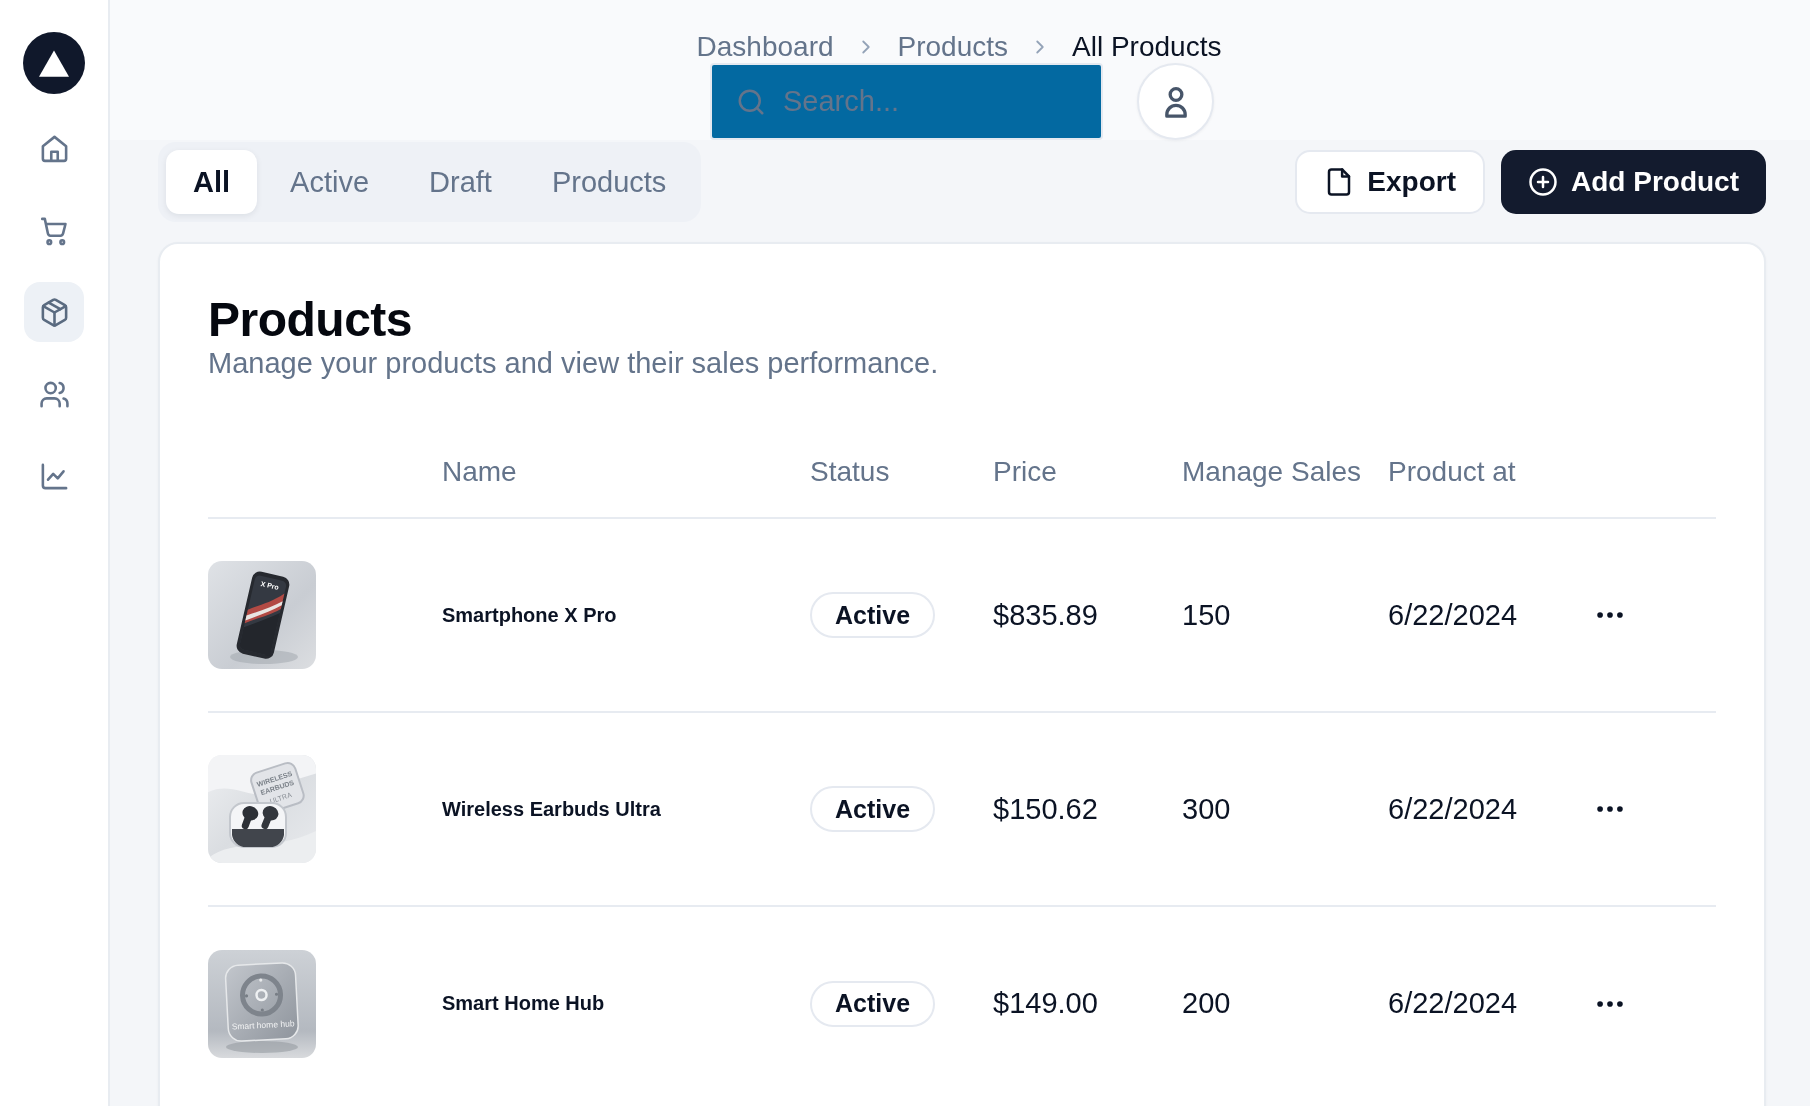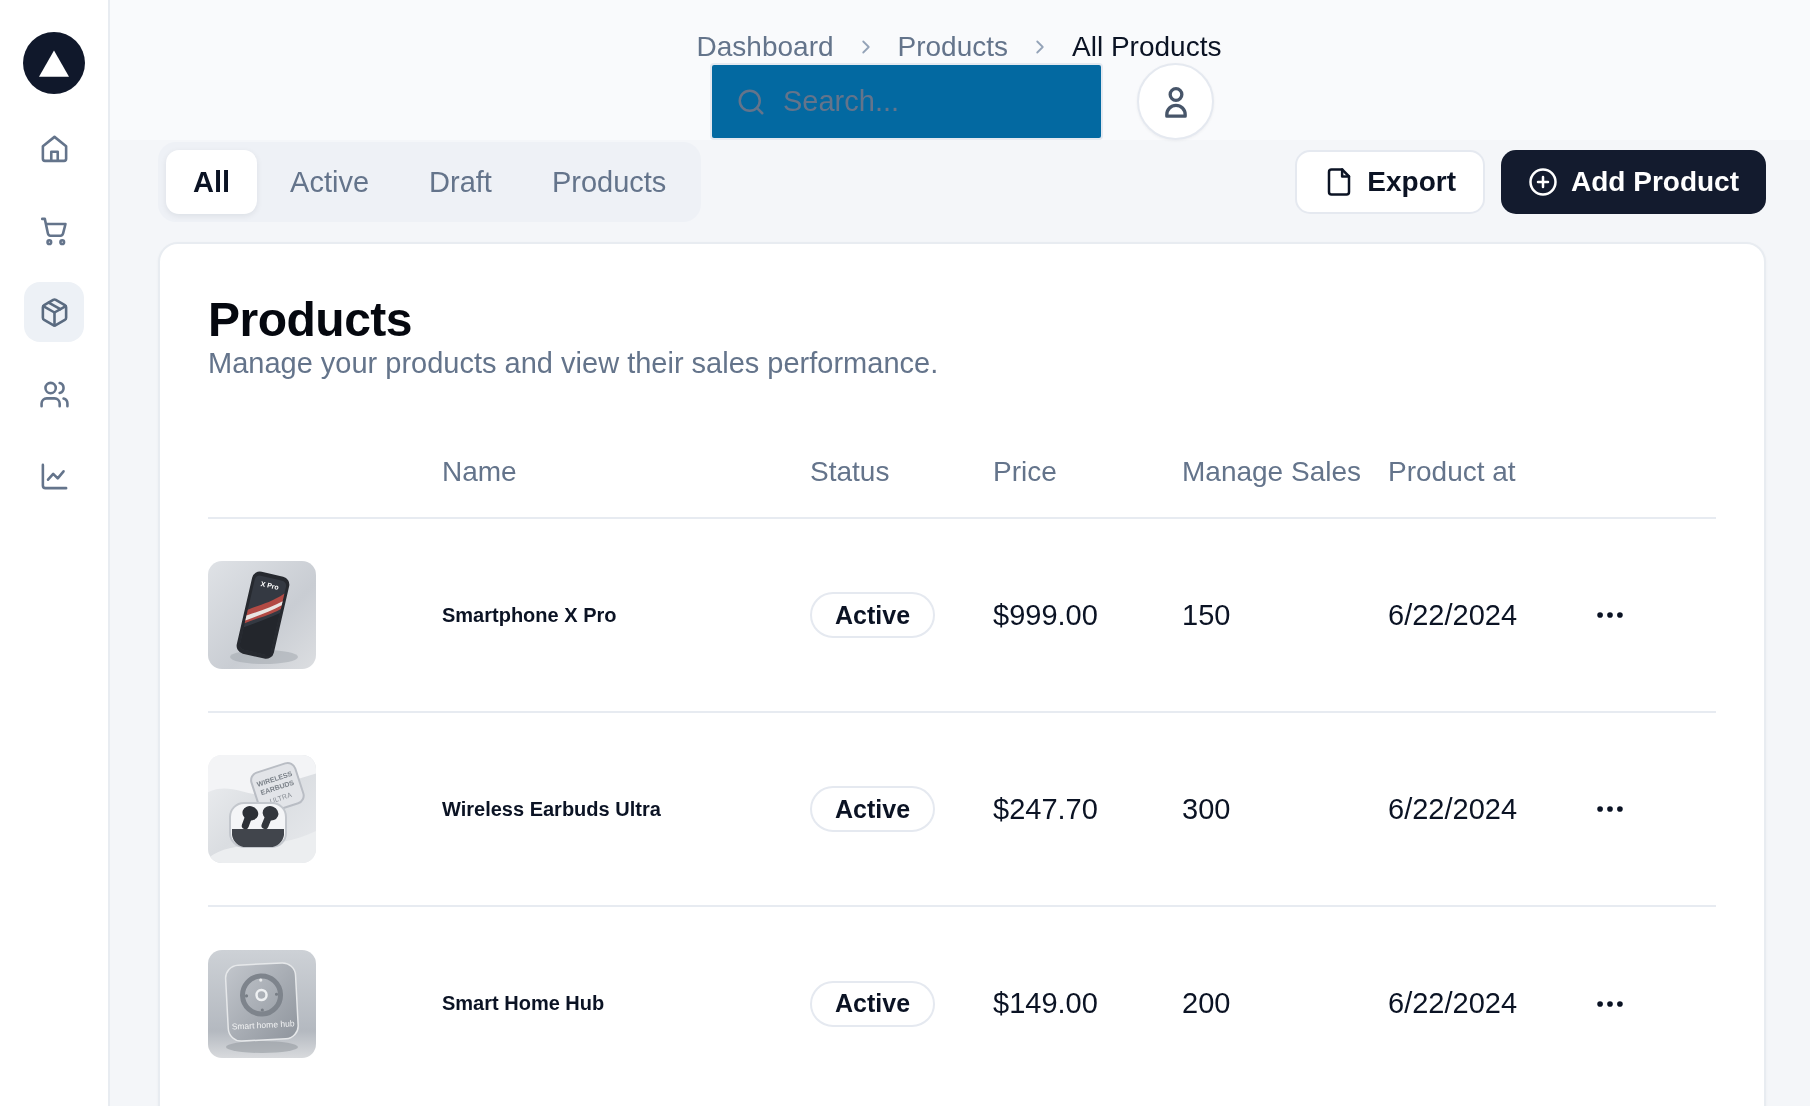--- a/index.html
+++ b/index.html
@@ -313,21 +313,21 @@
                   <path d="M39 52 C50 44 60 40 71 28 L71 44 C60 54 50 58 39 66 Z" fill="#b24a44"></path>
                   <path d="M39 58 C52 50 62 44 71 36 L71 40 C61 49 51 55 39 63 Z" fill="#e9e5e2"></path>
                   <path d="M39 70 C52 62 63 54 71 48 L71 92 A5 5 0 0 1 66 92 L44 92 A5 5 0 0 1 39 87 Z" fill="#23262c"></path>
                   <text x="55" y="26" font-family="Liberation Sans, sans-serif" font-size="7" font-weight="700" fill="#ffffff" text-anchor="middle">X Pro</text>
                 </g>
               </svg>
             </span>
           </td>
           <td class="cell-name">Smartphone X Pro</td>
           <td><span class="badge">Active</span></td>
-          <td class="cell-val">$999.00</td>
+          <td class="cell-val">$835.89</td>
           <td class="cell-val">150</td>
           <td class="cell-val">6/22/2024</td>
           <td>
             <button class="dots-btn">
               <span style="display:flex">
                 <svg viewBox="0 0 24 24" fill="currentColor">
                     <circle cx="5" cy="12" r="2"></circle>
                     <circle cx="12" cy="12" r="2"></circle>
                     <circle cx="19" cy="12" r="2"></circle>
                   </svg>
@@ -364,21 +364,21 @@
                   </g>
                 <g transform="rotate(22 61 62)">
                     <ellipse cx="61" cy="58" rx="8" ry="7" fill="#33373d"></ellipse>
                     <rect x="57" y="60" width="7" height="15" rx="3.5" fill="#33373d"></rect>
                   </g>
               </svg>
             </span>
           </td>
           <td class="cell-name">Wireless Earbuds Ultra</td>
           <td><span class="badge">Active</span></td>
-          <td class="cell-val">$247.70</td>
+          <td class="cell-val">$150.62</td>
           <td class="cell-val">300</td>
           <td class="cell-val">6/22/2024</td>
           <td>
             <button class="dots-btn">
               <span style="display:flex">
                 <svg viewBox="0 0 24 24" fill="currentColor">
                     <circle cx="5" cy="12" r="2"></circle>
                     <circle cx="12" cy="12" r="2"></circle>
                     <circle cx="19" cy="12" r="2"></circle>
                   </svg>

